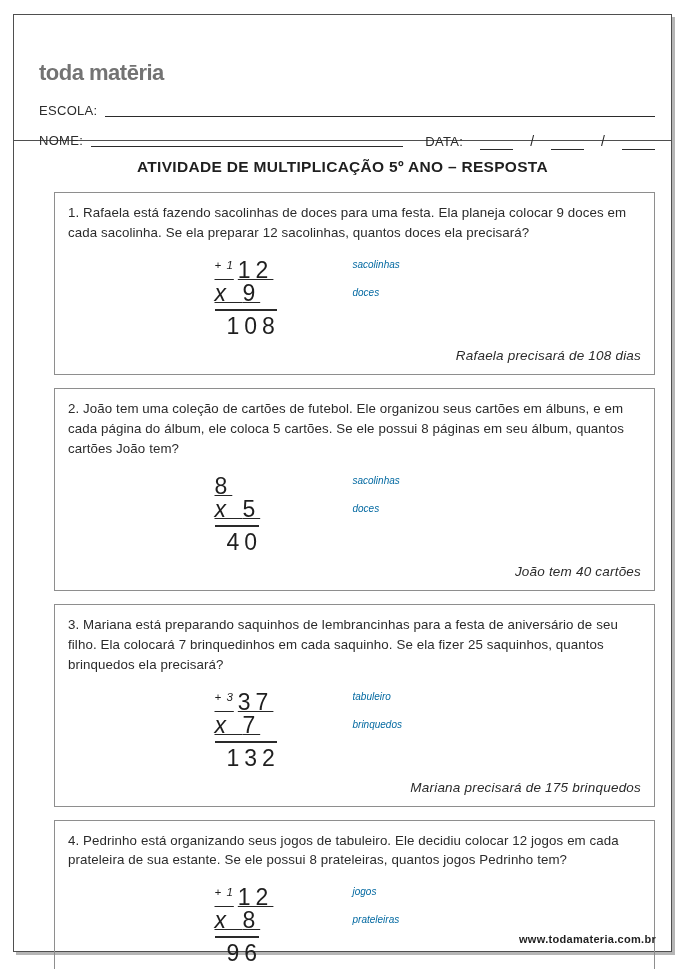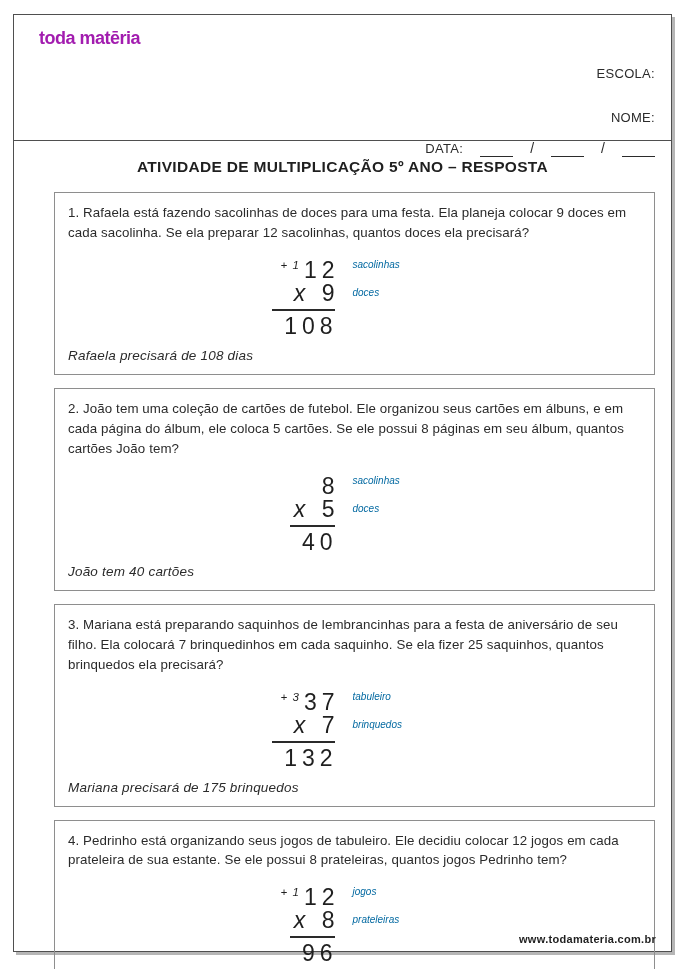--- a/index.html
+++ b/index.html
@@ -12,22 +12,22 @@
     border:1px solid #4f4f4f;
     box-shadow:3px 3px 0 0 #b6b6b6;
   }
 
   
   .sheet-header {
     height:126px;
     border-bottom:1px solid #4f4f4f;
     padding:13px 16px 0 25px;
   }
-  .logo { font-size:18px; font-weight:700; letter-spacing:-0.5px; color:#a21caf; }
-  .field-row { display:flex; align-items:flex-end; font-size:13px; color:#2b2b2b;flex-direction:column; }
+  .logo { font-size:22px; font-weight:700; letter-spacing:-0.5px; color:#737373;margin-top:32px; }
+  .field-row { display:flex; font-size:13px; color:#2b2b2b; }
   .row-school { margin-top:17px; }
   .row-name { margin-top:14px; }
   .field-label { white-space:nowrap; padding-bottom:1px; letter-spacing:0.3px; }
   .fill-line { flex:1 1 auto; border-bottom:1.5px solid #2b2b2b; height:14px; margin-left:8px; }
   .date-group { display:flex; align-items:flex-end; margin-left:22px;gap:11px; }
   .date-line { width:33px; border-bottom:1.5px solid #2b2b2b; height:14px; margin-left:6px; }
   .date-slash { margin-left:6px; font-size:14px; padding-bottom:1px; }
 
   
   .content { padding:0 16px; }
@@ -37,36 +37,36 @@
   }
   .question-box {
     border:1px solid #8e8e8e;
     padding:10px 13px 11px 13px;
     margin-bottom:13px;
     margin-left:24px;
   }
   .q-text { font-size:13.3px; line-height:1.5; letter-spacing:0.1px; color:#2b2b2b; }
 
   .mult { display:flex; justify-content:center; margin-top:8px; }
-  .mult-nums { flex:0 0 120px; text-align:right; }
+  .mult-nums { flex:0 0 120px; text-align:left;text-decoration:underline; }
   .mult-labels { flex:0 0 160px; text-align:left; padding-left:18px; }
   .mrow { height:28px; line-height:28px; }
   .mnum { font-size:23px; color:#1f1f1f; letter-spacing:5px; margin-right:-5px; }
   .carry { font-size:11.5px; font-style:italic; vertical-align:9px; letter-spacing:1px; margin-right:4px; color:#1f1f1f; }
   .carry:empty { margin:0; }
   .op-x { font-style:italic; }
   .prod-wrap { margin-top:2px; }
   .prod-box {
     display:inline-block; border-top:2px solid #2a2a2a;
     padding:2px 2px 0 12px; line-height:26px; height:30px;
   }
   .mlabel { font-size:10px; font-style:italic; height:28px; line-height:28px; color:#0369a1; }
 
   .answer {
-    text-align:left; font-style:italic; font-size:13.5px;
+    text-align:right; font-style:italic; font-size:13.5px;
     margin-top:9px; color:#2b2b2b; letter-spacing:0.2px;
   }
 
   .sheet-footer {
     position:absolute; right:15px; bottom:6px;
     font-size:11px; font-weight:700; letter-spacing:0.3px; color:#1f1f1f;
   }
 </style>
 </head>
 <body>

